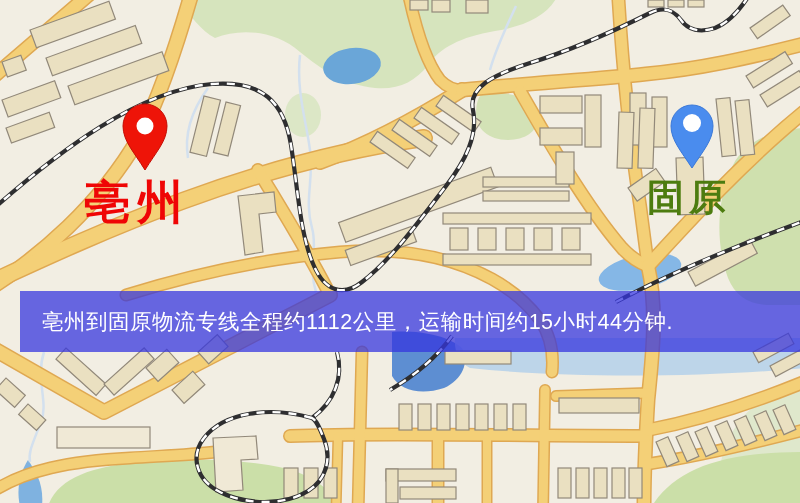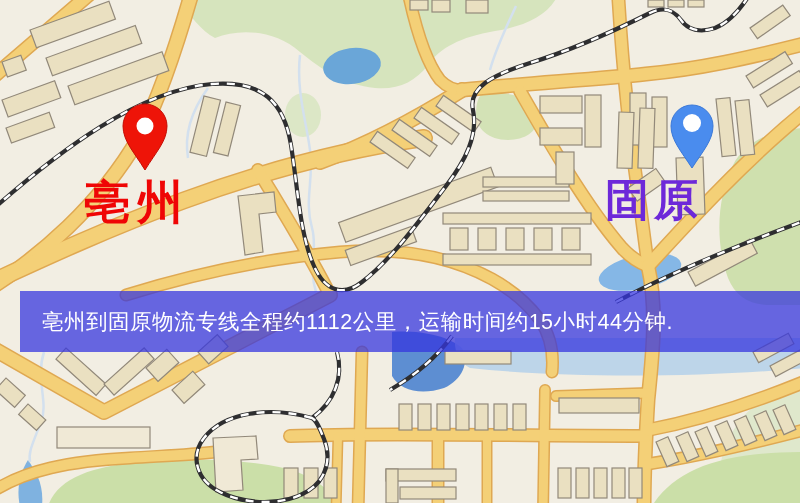--- a/index.html
+++ b/index.html
@@ -27,21 +27,21 @@
   .banner span{
     color:#ffffff;font-size:21.5px;padding-left:22px;letter-spacing:.5px;
     white-space:nowrap;font-family:"Liberation Sans", sans-serif;
   }
   
   .pin-label{
     position:absolute;z-index:20;font-family:"Liberation Serif", serif;
     font-weight:700;line-height:1;user-select:none;
   }
   .pin-label.origin{left:84px;top:180px;font-size:46px;color:#ef0505;letter-spacing:7px;}
-  .pin-label.dest{left:605px;top:179px;font-size:44px;color:#6d28d9;letter-spacing:5px;}
+  .pin-label.dest{left:647px;top:179px;font-size:37px;color:#4d7c0f;letter-spacing:5px;}
 </style>
 </head>
 <body>
 
 <div class="stage">
 
   <svg width="800" height="503" viewBox="0 0 800 503">
     <defs>
       <path id="rA" d="M 92,-8 L -8,78"></path>
       <path id="rB" d="M 192,-8 C 176,48 160,96 140,136 C 119,172 94,202 68,227 C 45,249 20,269 -8,287"></path>

